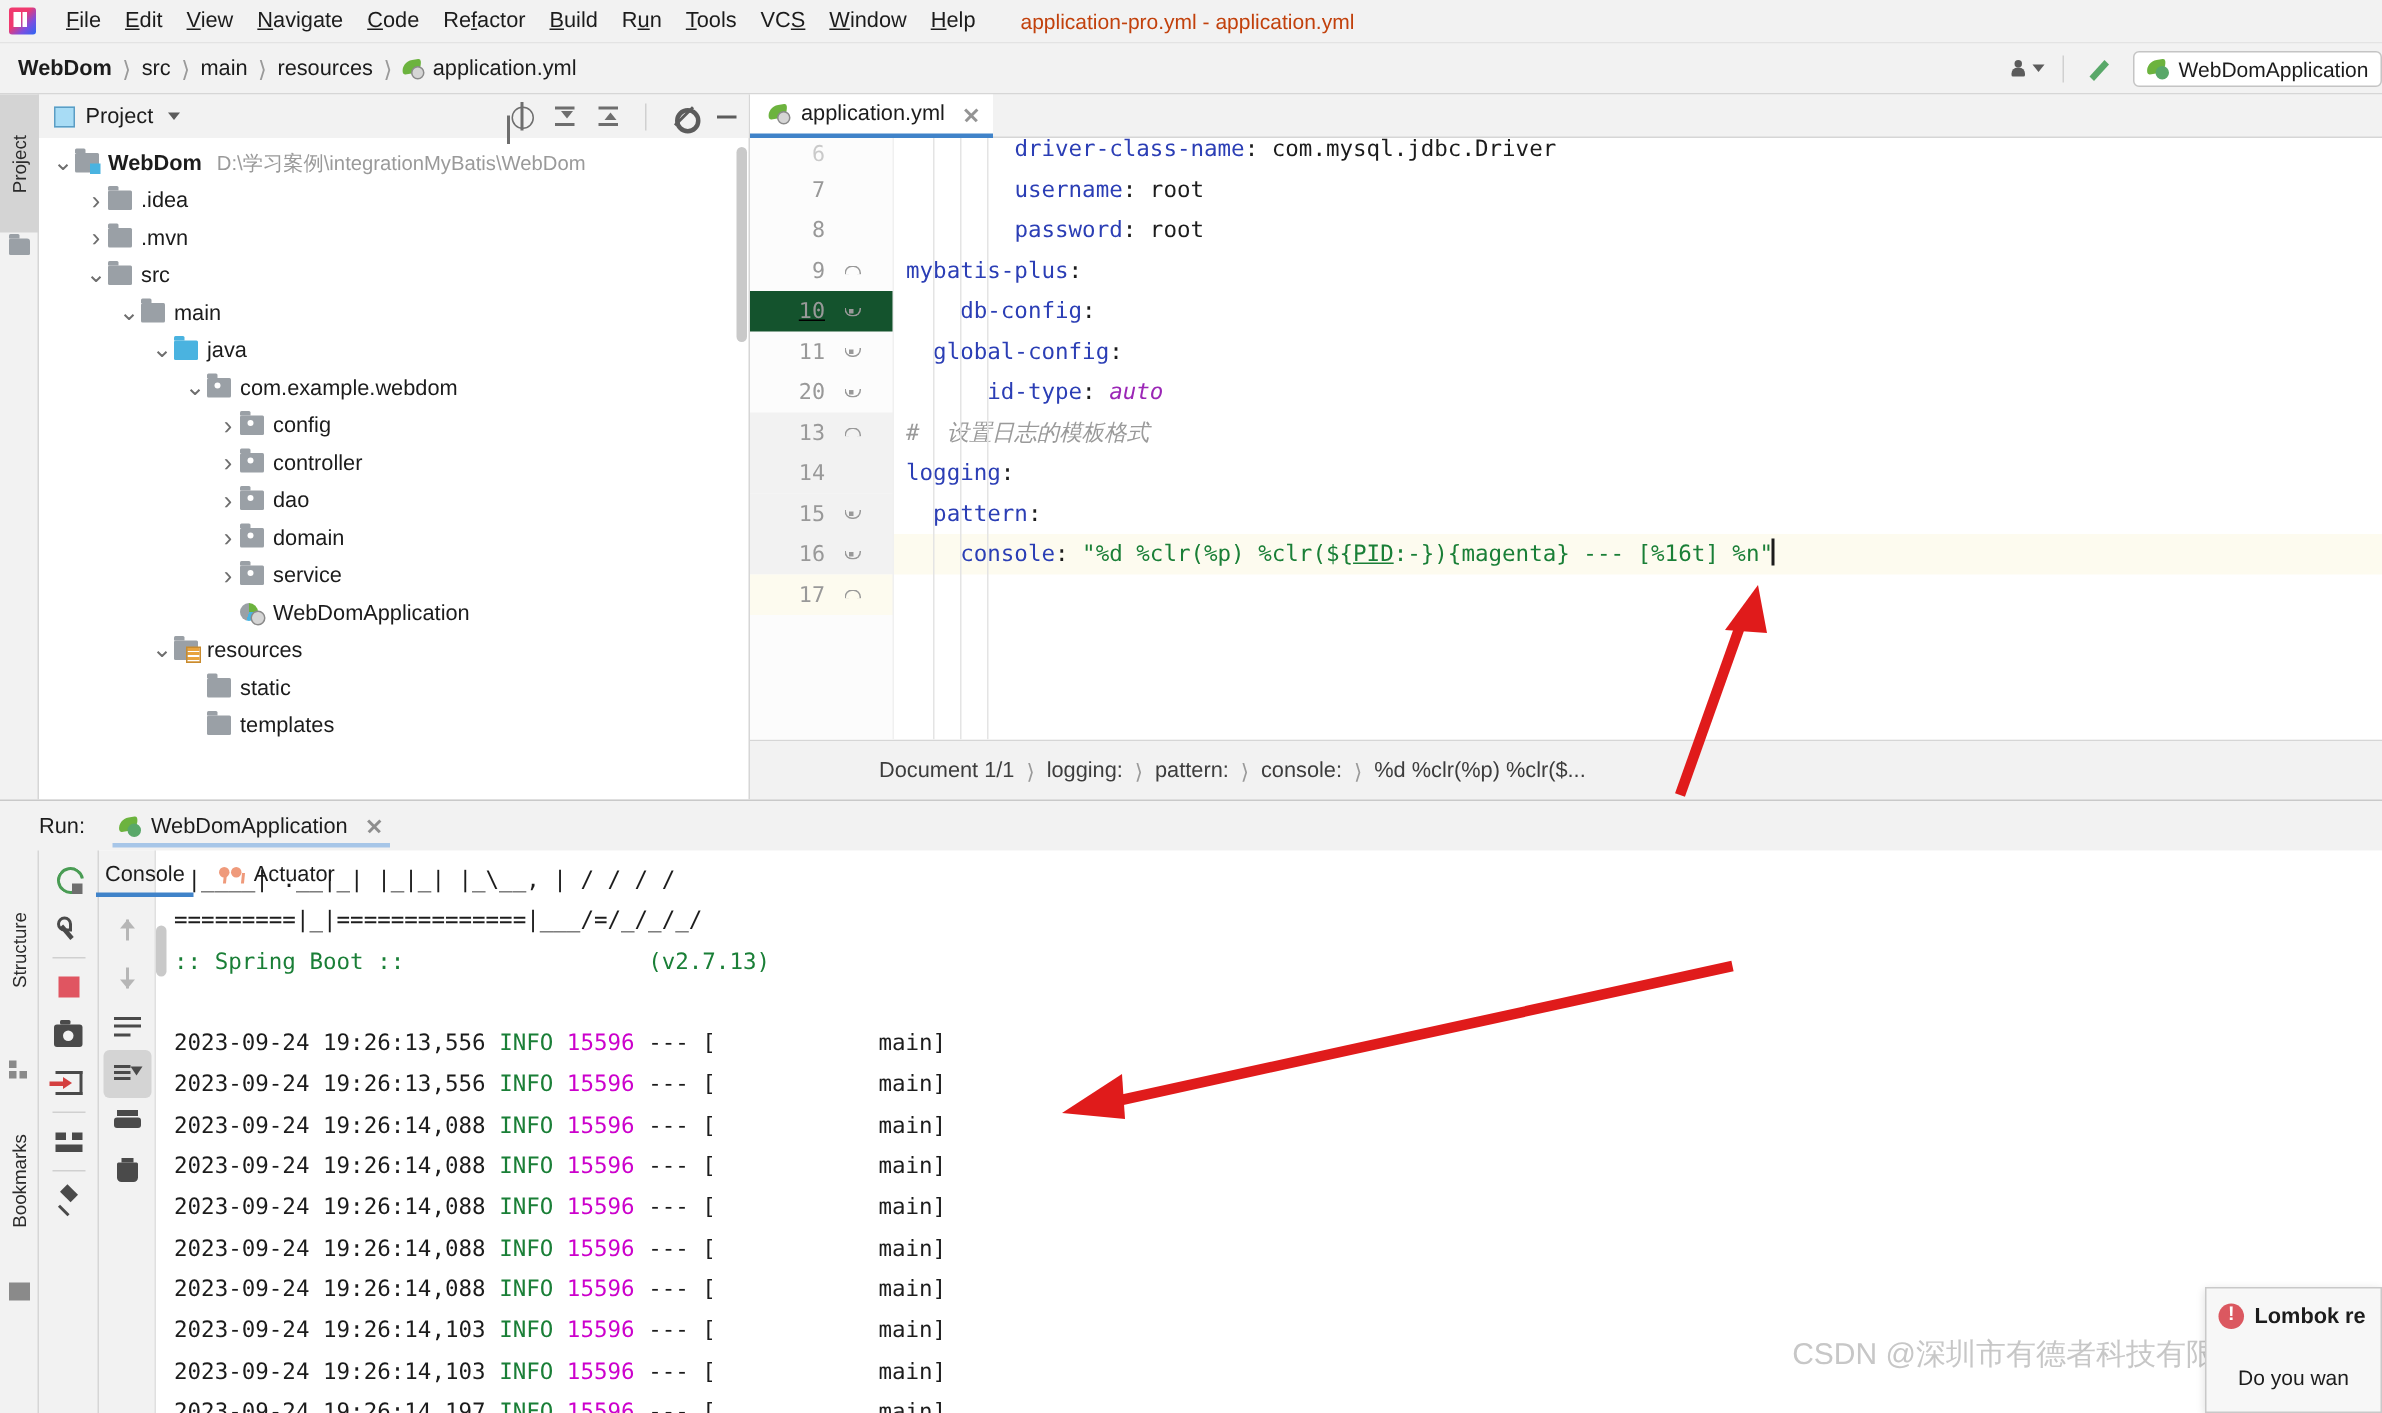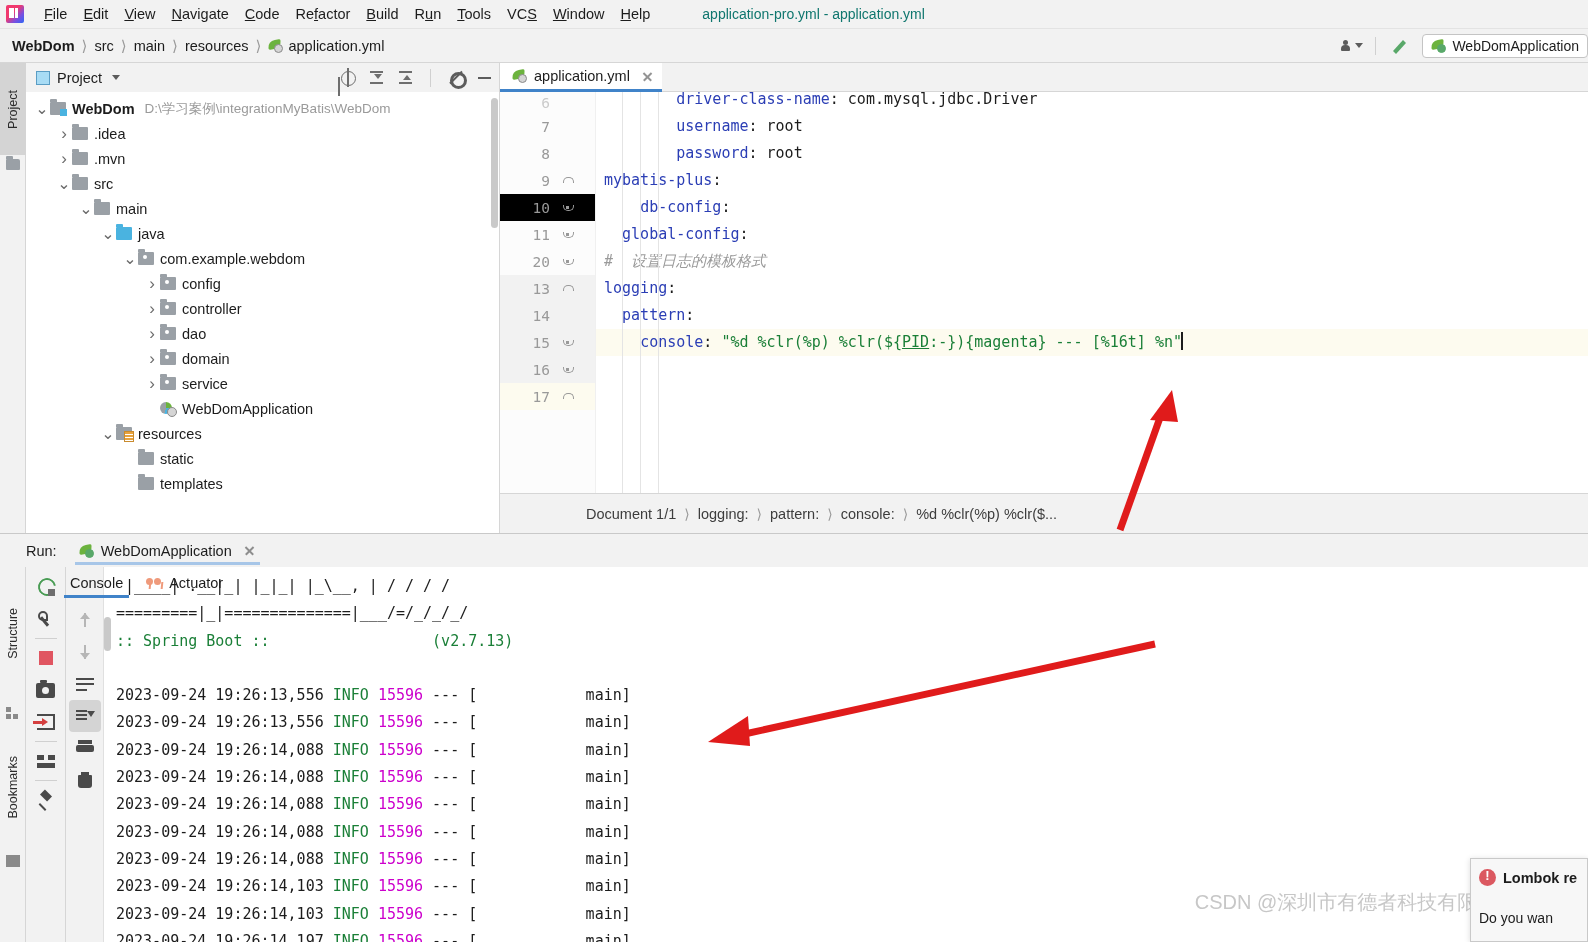--- a/index.html
+++ b/index.html
@@ -26,21 +26,21 @@
   #app-logo::after {
     content: ""; position: absolute; left: 5px; top: 3px; width: 3px; height: 10px;
     background: #fff; box-shadow: -2px 0 0 #fff, 4px 0 0 #fff;
   }
   .menu-item {
     font-size: 14.5px; color: #1c1c1c; padding: 2px 8px; cursor: default;
     white-space: nowrap;
   }
   .menu-item u { text-decoration: underline; }
   #win-title {
-    margin-left: 44px; font-size: 14px; color: #0f766e; white-space: nowrap;
+    margin-left: 22px; font-size: 14px; color: #c2410c; white-space: nowrap;
   }
 
   
   #navbar {
     height: 34px; background: #f2f2f2; display: flex; align-items: center;
     padding-left: 12px; position: relative; border-bottom: 1px solid #d6d6d6;
   }
   .crumb { font-size: 14.5px; color: #1c1c1c; white-space: nowrap; }
   .crumb.root { font-weight: bold; }
   .crumb-sep { color: #9a9a9a; font-size: 15px; margin: 0 7px; }
@@ -474,21 +474,21 @@
   #notif-row { display: flex; align-items: center; gap: 7px; }
   #notif-ic {
     width: 17px; height: 17px; border-radius: 50%; background: #db5860; flex: none;
     position: relative;
   }
   #notif-ic::after {
     content: "!"; position: absolute; left: 0; right: 0; top: -1px; text-align: center;
     color: #fff; font-size: 13px; font-weight: bold; font-family: "Liberation Sans", sans-serif;
   }
   #notif-title { font-size: 14.5px; font-weight: bold; color: #1c1c1c; white-space: nowrap; }
-  #notif-body { font-size: 14px; color: #1c1c1c; margin-top: 24px; white-space: nowrap; }
+  #notif-body { font-size: 14px; color: #1c1c1c; margin-top: 24px; white-space: nowrap; text-align: center; }
 </style>
 </head>
 <body>
 
 <div id="menubar">
   <div id="app-logo"></div>
   <div class="menu-item"><u>F</u>ile</div>
   <div class="menu-item"><u>E</u>dit</div>
   <div class="menu-item"><u>V</u>iew</div>
   <div class="menu-item"><u>N</u>avigate</div>
@@ -665,21 +665,21 @@
               <span class="fold"></span>
             </div>
             <div class="gline">
               <span class="num">8</span>
               <span class="fold"></span>
             </div>
             <div class="gline">
               <span class="num">9</span>
               <span class="fold up"></span>
             </div>
-            <div class="gline" style="background: #000000; text-decoration: underline;">
+            <div class="gline" style="background: #14532d; text-decoration: underline;">
               <span class="num">10</span>
               <span class="fold dn"></span>
             </div>
             <div class="gline">
               <span class="num">11</span>
               <span class="fold dn"></span>
             </div>
             <div class="gline">
               <span class="num">20</span>
               <span class="fold dn"></span>
@@ -711,20 +711,21 @@
         <div class="iguide" style="left:26px"></div>
         <div class="iguide" style="left:44px"></div>
         <div class="iguide" style="left:62px"></div>
         <div id="code-rows">
             <div class="cline mono" style="height: 21px; line-height: 14px; overflow: hidden;"><span>        </span><span class="k">driver-class-name</span><span class="v">: </span><span class="v">com.mysql.jdbc.Driver</span></div>
             <div class="cline mono"><span>        </span><span class="k">username</span><span class="v">: </span><span class="v">root</span></div>
             <div class="cline mono"><span>        </span><span class="k">password</span><span class="v">: </span><span class="v">root</span></div>
             <div class="cline mono"><span></span><span class="k">mybatis-plus</span><span class="v">:</span></div>
             <div class="cline mono"><span>    </span><span class="k">db-config</span><span class="v">:</span></div>
             <div class="cline mono"><span>  </span><span class="k">global-config</span><span class="v">:</span></div>
+            <div class="cline mono"><span>      </span><span class="k">id-type</span><span class="v">: </span><span class="en">auto</span></div>
             <div class="cline mono"><span></span><span class="cm">#  设置日志的模板格式</span></div>
             <div class="cline mono"><span></span><span class="k">logging</span><span class="v">:</span></div>
             <div class="cline mono"><span>  </span><span class="k">pattern</span><span class="v">:</span></div>
             <div class="cline mono hl"><span>    </span><span class="k">console</span><span class="v">: </span><span class="str">"%d %clr(%p) %clr(${</span><span class="str ul">PID</span><span class="str">:-}){magenta} --- [%16t] %n"</span><span id="caret"></span></div>
           </div>
       </div>
     </div>
 
     <div id="breadcrumbs">
       <span class="bc">Document 1/1</span>

